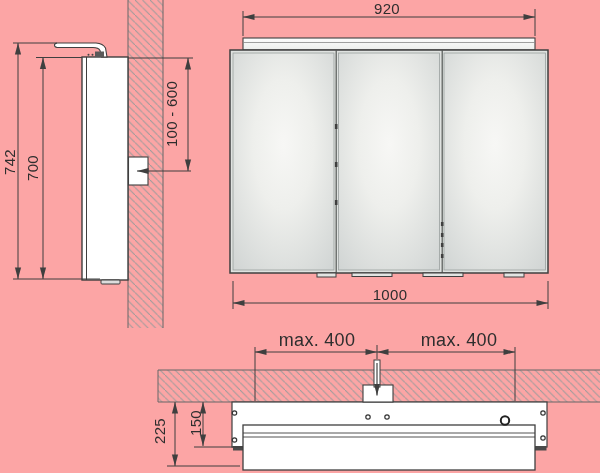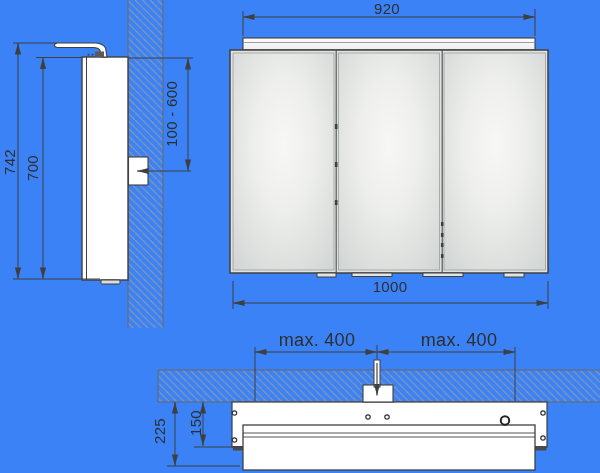--- a/index.html
+++ b/index.html
@@ -1,19 +1,19 @@
 <!DOCTYPE html>
 <html><head>
 <meta charset="utf-8">
 <style>
   html,body{margin:0;padding:0;background:#fff;}
   #canvas{
     position:relative;
     width:600px;height:473px;
-    background:#3b82f6;
+    background:#fca5a5;
     font-family:"Liberation Sans", sans-serif;
     overflow:hidden;
   }
   #linework{position:absolute;left:0;top:0;}
   .dim-label{
     position:absolute;
     font-size:15px;
     color:#2e2e2e;
     letter-spacing:.3px;
     white-space:nowrap;
@@ -192,21 +192,21 @@
       </g>
 
       <g>
         <line x1="194" y1="447" x2="243" y2="447"></line>
         <line x1="203" y1="402" x2="203" y2="446" marker-start="url(#ah)" marker-end="url(#ah)"></line>
       </g>
     </g>
   </svg>
 
   <span class="dim-label" style="left:387px;top:8px;">920</span>
-  <span class="dim-label" style="left:390px;top:286px;">1000</span>
+  <span class="dim-label" style="left:390px;top:294px;">1000</span>
   <span class="dim-label rot" style="left:9px;top:162px;">742</span>
   <span class="dim-label rot" style="left:32px;top:168px;">700</span>
   <span class="dim-label rot" style="left:171px;top:114px;">100 - 600</span>
   <span class="dim-label small" style="left:317px;top:340px;">max. 400</span>
   <span class="dim-label small" style="left:459px;top:340px;">max. 400</span>
   <span class="dim-label rot" style="left:159px;top:431px;">225</span>
   <span class="dim-label rot" style="left:195px;top:423px;">150</span>
 </div>
 
 </body></html>

